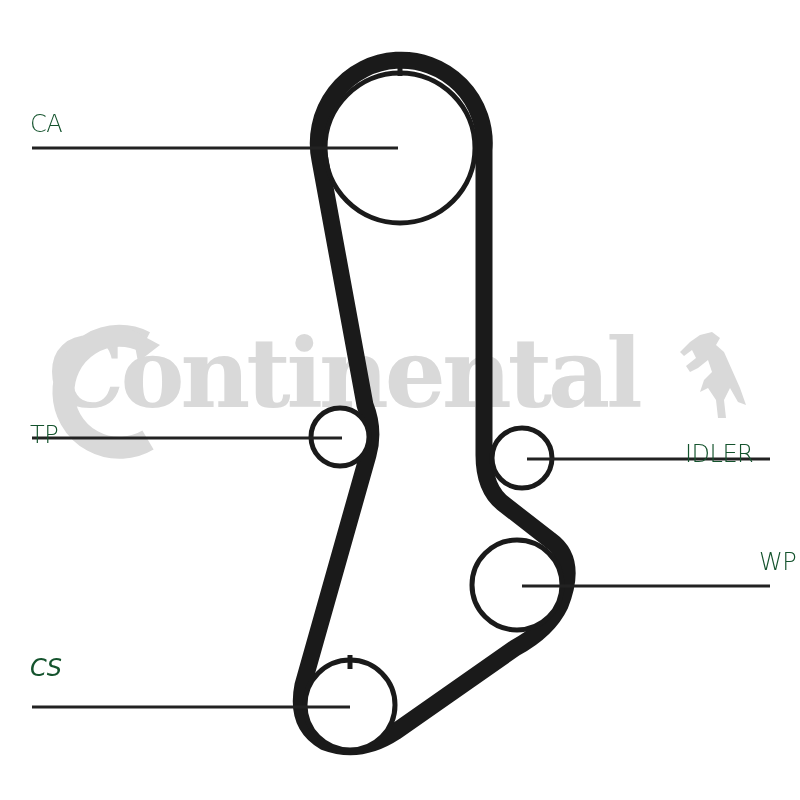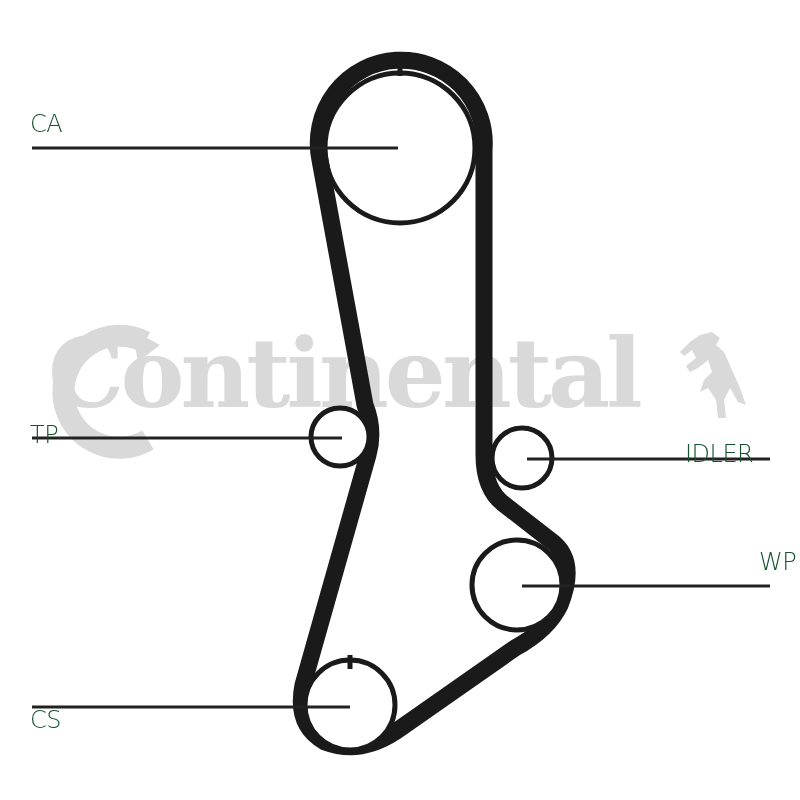--- a/index.html
+++ b/index.html
@@ -69,13 +69,13 @@
     <line x1="527" y1="459" x2="770" y2="459"></line>
     <line x1="522" y1="586" x2="770" y2="586"></line>
     <line x1="32" y1="707" x2="350" y2="707"></line>
   </g>
 </svg>
 
 <div class="label" style="left:30px; top:112px;">CA</div>
 <div class="label" style="left:30px; top:402px;margin-top:21px;">TP</div>
 <div class="label" style="left:685px; top:442px;">IDLER</div>
 <div class="label" style="left:720px; top:550px;margin-left:39px;">WP</div>
-<div class="label" style="left:30px; top:708px;">CS</div>
+<div class="label" style="left:30px; top:656px;font-style:italic;">CS</div>
 
 </body></html>

